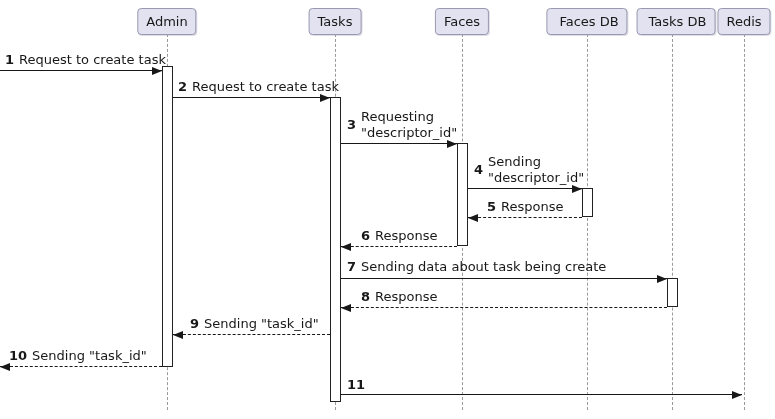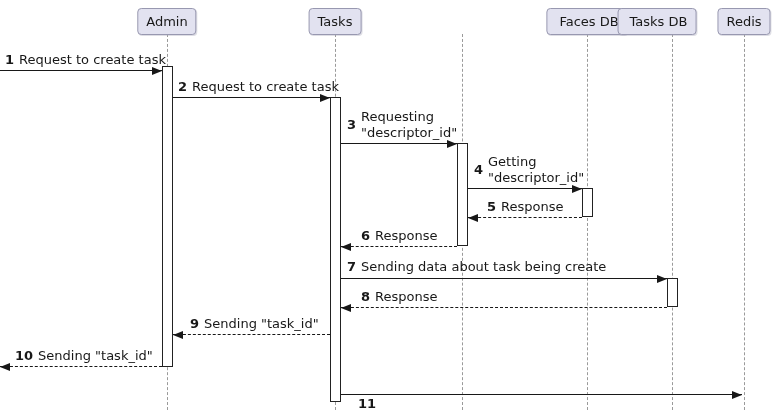--- a/index.html
+++ b/index.html
@@ -111,21 +111,21 @@
       <span class="msg-text">Requesting
 "descriptor_id"</span>
     </div>
     <div class="msg-line" style="left:341px; top:143px; width:116px;"></div>
     <div class="arrow-r" style="left:447px; top:140px;"></div>
   </div>
 
   <div>
     <div class="msg-label" style="left:474px; top:154px;">
       <span class="msg-num">4</span>
-      <span class="msg-text">Getting
+      <span class="msg-text">Sending
 "descriptor_id"</span>
     </div>
     <div class="msg-line" style="left:468px; top:188px; width:114px;"></div>
     <div class="arrow-r" style="left:572px; top:185px;"></div>
   </div>
 
   <div>
     <div class="msg-label" style="left:487px; top:199px;">
       <span class="msg-num">5</span>
       <span class="msg-text">Response</span>
@@ -164,35 +164,36 @@
   <div>
     <div class="msg-label" style="left:190px; top:316px;">
       <span class="msg-num">9</span>
       <span class="msg-text">Sending "task_id"</span>
     </div>
     <div class="msg-line dashed" style="left:173px; top:334px; width:157px;"></div>
     <div class="arrow-l" style="left:173px; top:331px;"></div>
   </div>
 
   <div>
-    <div class="msg-label" style="left:15px; top:348px;">
+    <div class="msg-label" style="left:9px; top:348px;">
       <span class="msg-num">10</span>
       <span class="msg-text">Sending "task_id"</span>
     </div>
     <div class="msg-line dashed" style="left:0; top:366px; width:162px;"></div>
     <div class="arrow-l" style="left:0; top:363px;"></div>
   </div>
 
   <div>
-    <div class="msg-label" style="left:358px; top:377px;margin-top:19px;">
+    <div class="msg-label" style="left:347px; top:377px;">
       <span class="msg-num">11</span>
     </div>
     <div class="msg-line" style="left:341px; top:394px; width:401px;"></div>
     <div class="arrow-r" style="left:732px; top:391px;"></div>
   </div>
 
   <div class="participant" style="left:335px;">Tasks</div>
   <div class="participant" style="left:167px;">Admin</div>
+  <div class="participant" style="left:462px;">Faces</div>
   <div class="participant" style="left:587px;padding-left:12px;">Faces DB</div>
-  <div class="participant" style="left:657px;padding-left:11px;">Tasks DB</div>
+  <div class="participant" style="left:676px;padding-left:11px;">Tasks DB</div>
   <div class="participant" style="left:744px;">Redis</div>
 
 </div>
 
 </body></html>

